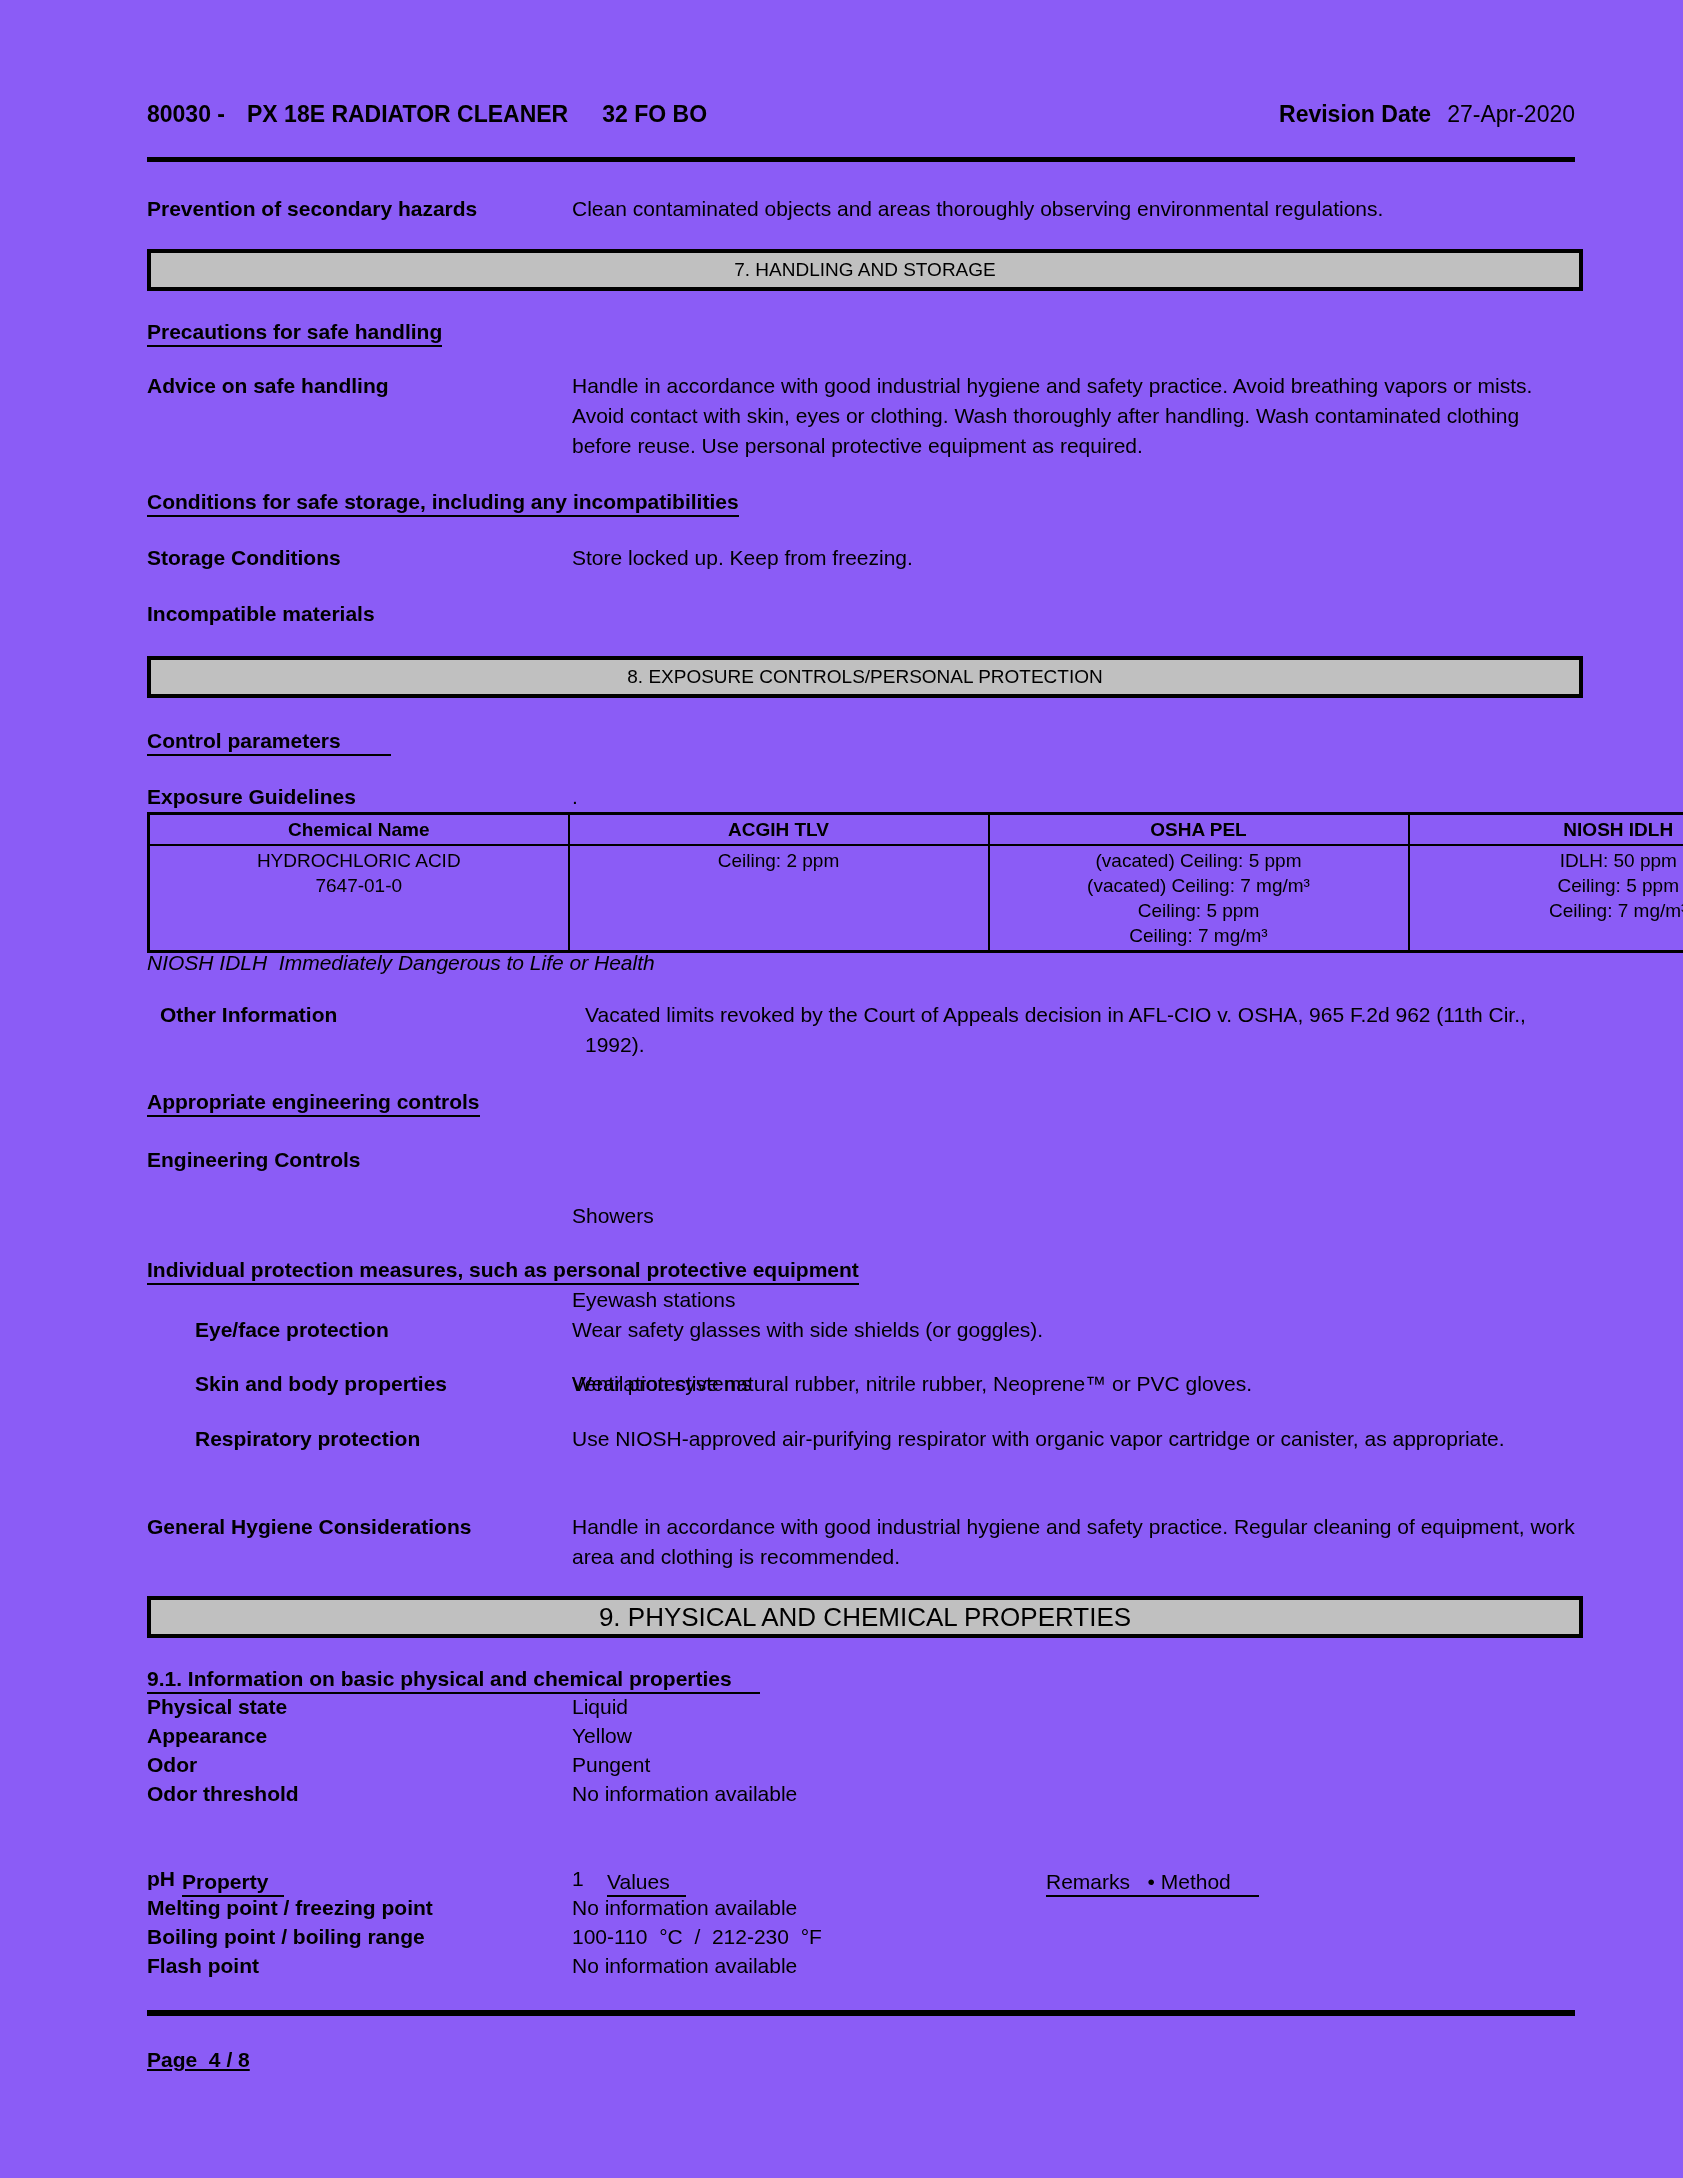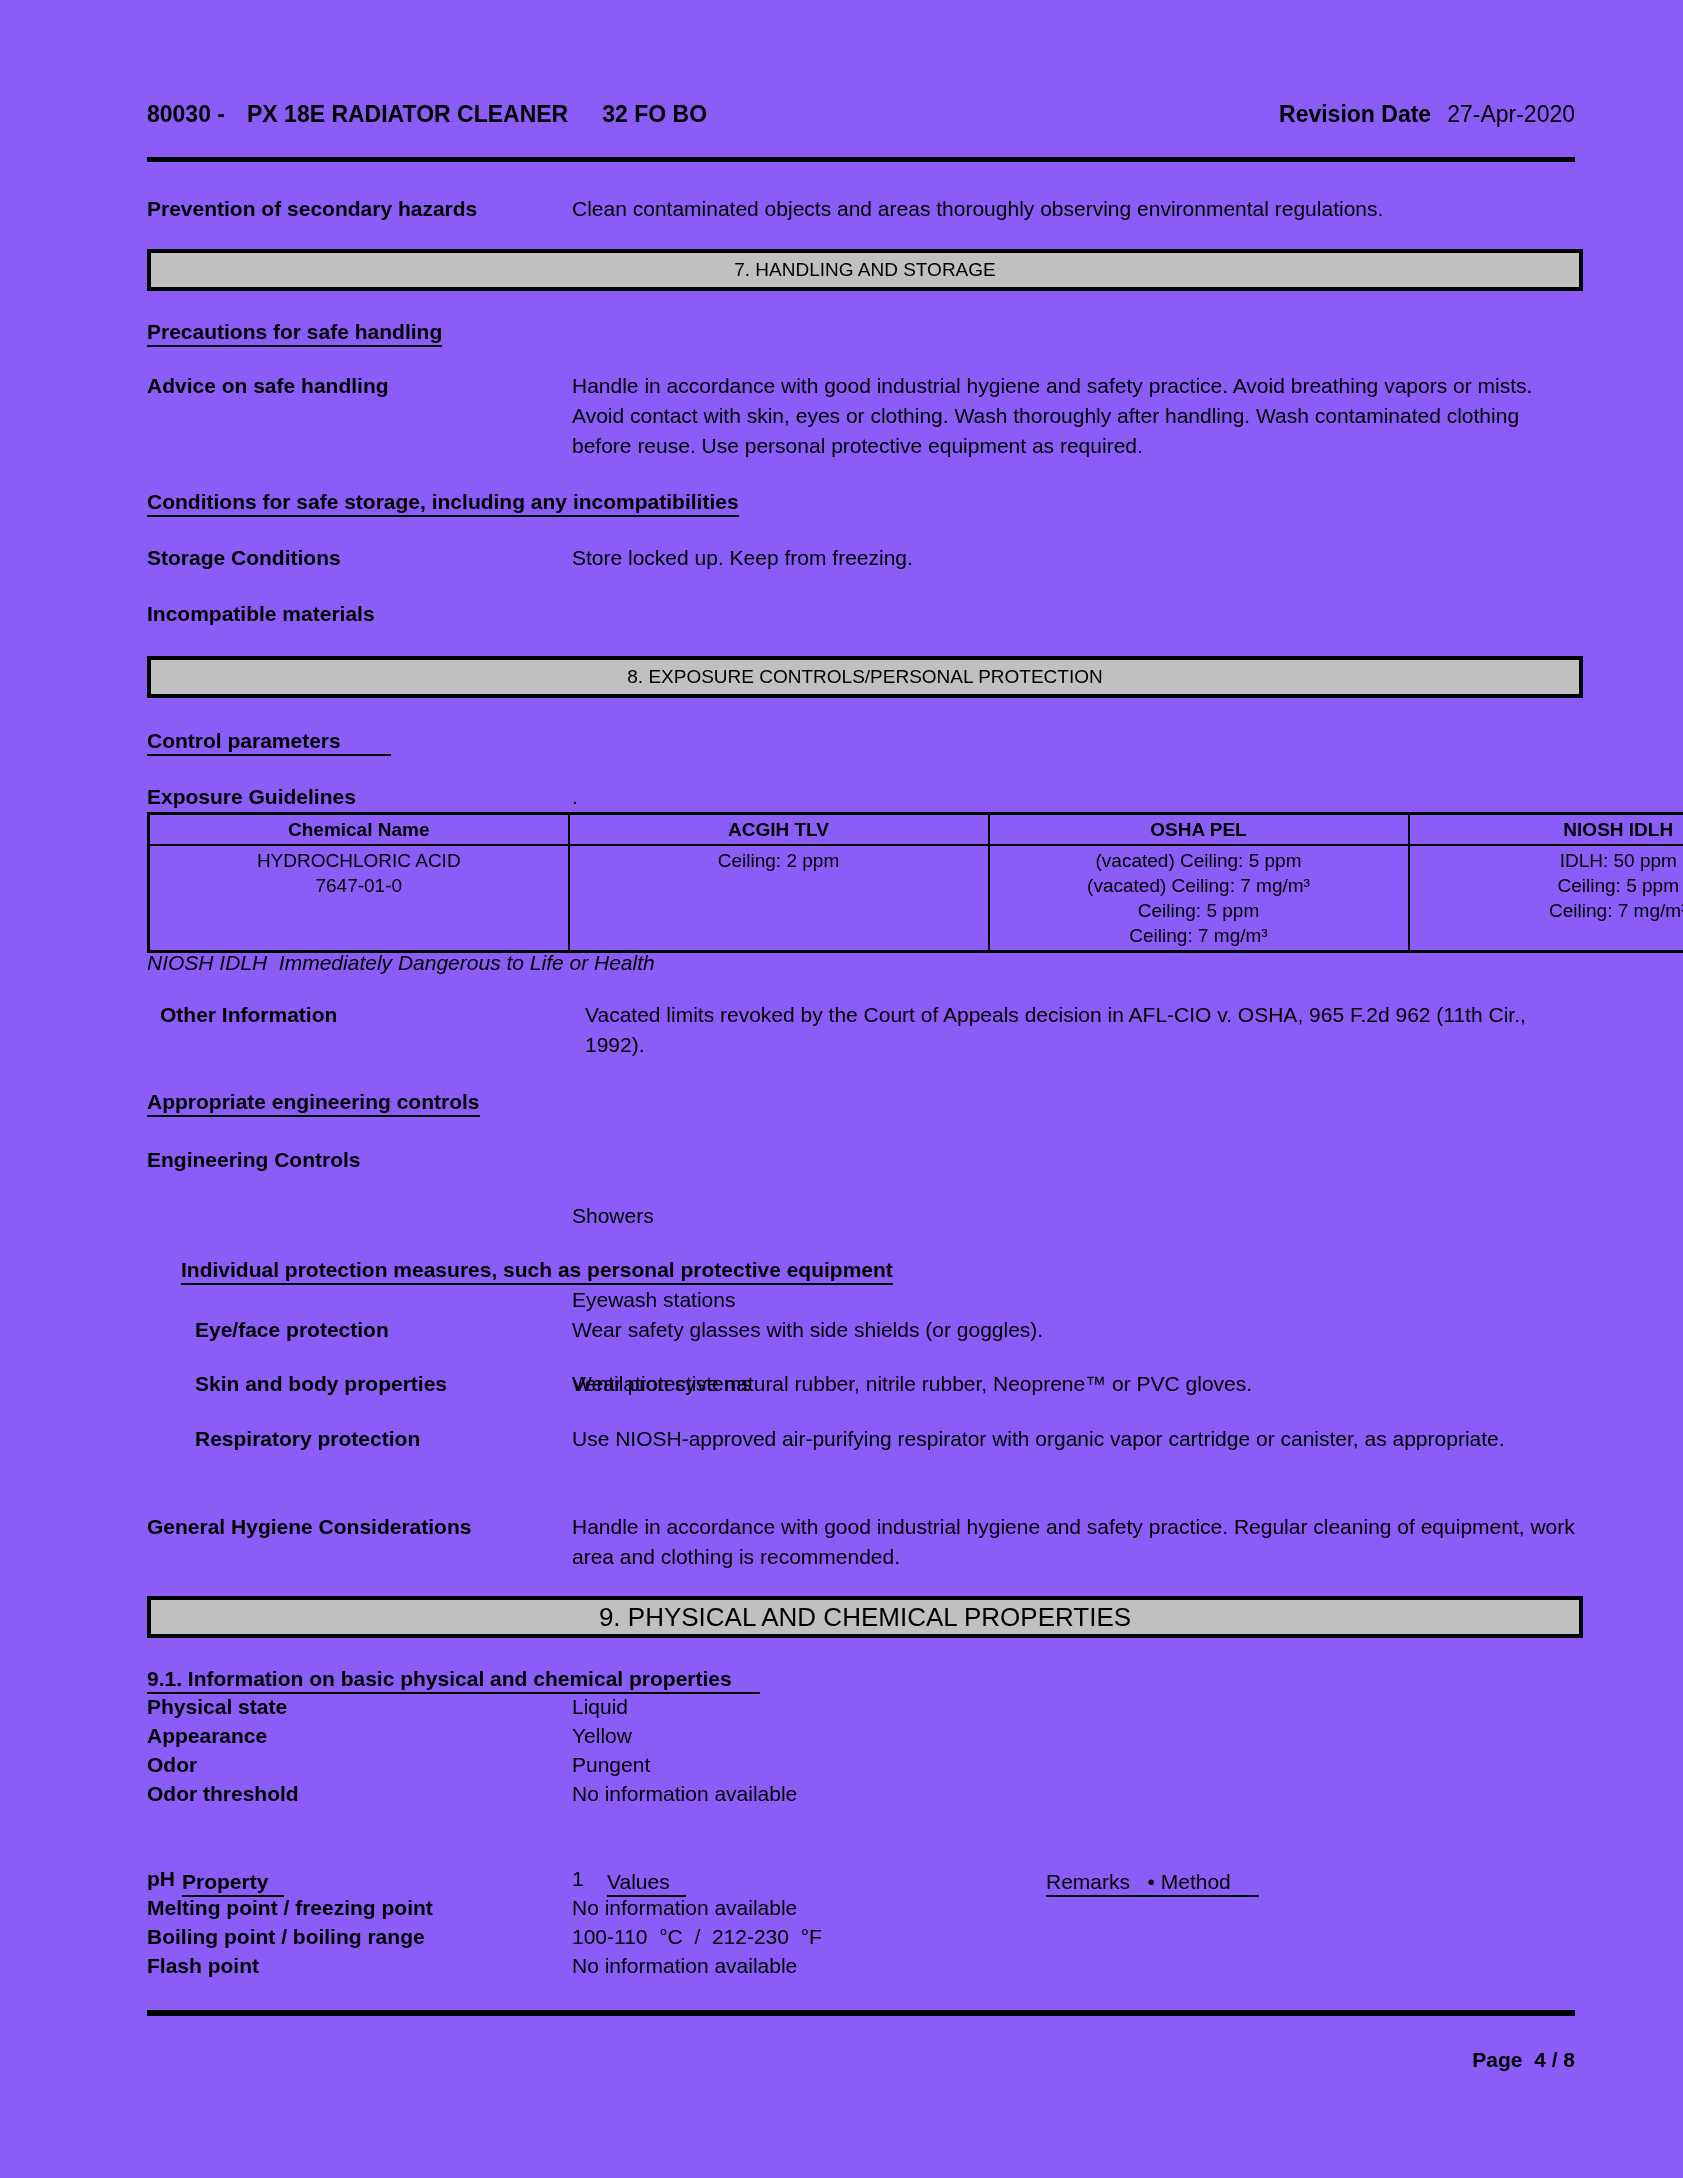--- a/index.html
+++ b/index.html
@@ -56,21 +56,21 @@
   .note-italic { font-style:italic; white-space:pre-wrap; }
 
   
   .prop-row { display:flex; align-items:flex-start; line-height:29px; }
   .prop-row .p-label { flex:0 0 425px; font-weight:bold; white-space:pre-wrap; }
   .prop-row .p-value { flex:0 0 439px; white-space:pre-wrap; }
   .prop-row .p-remarks { flex:1 1 auto; white-space:pre-wrap; }
   .lh29 { line-height:29px; }
   .lh28 { line-height:28px; }
 
-  .footer-page { text-align:right; font-weight:bold; white-space:pre-wrap; }
+  .footer-page { text-align:left; font-weight:bold; white-space:pre-wrap;text-decoration:underline; }
 </style>
 </head>
 <body>
 
 <div class="page">
 
   <div class="abs doc-header" style="top:99px;">
     <div class="title-left">
       <span>80030 -</span>
       <span class="title-product">PX 18E RADIATOR CLEANER</span>
@@ -173,21 +173,21 @@
 
   <div class="abs row lh28" style="top:1146px;">
     <div class="label">Engineering Controls</div>
     <div class="value">
       <div>Showers</div>
       <div>Eyewash stations</div>
       <div>Ventilation systems</div>
     </div>
   </div>
 
-  <div class="abs heading" style="top:1255px;margin-left:34px;">
+  <div class="abs heading" style="top:1255px;">
     <span class="ul">Individual protection measures, such as personal protective equipment</span>
   </div>
 
   <div class="abs row indent" style="top:1315px;">
     <div class="label">Eye/face protection</div>
     <div class="value">Wear safety glasses with side shields (or goggles).</div>
   </div>
 
   <div class="abs row indent" style="top:1369px;">
     <div class="label">Skin and body properties</div>

